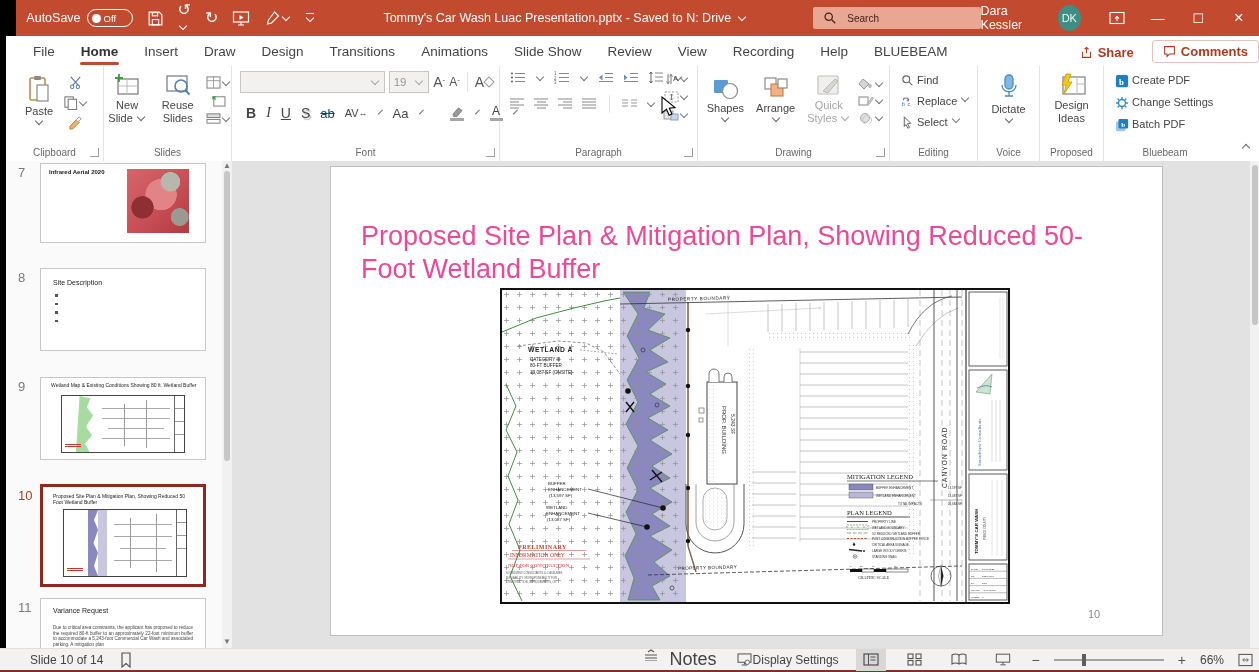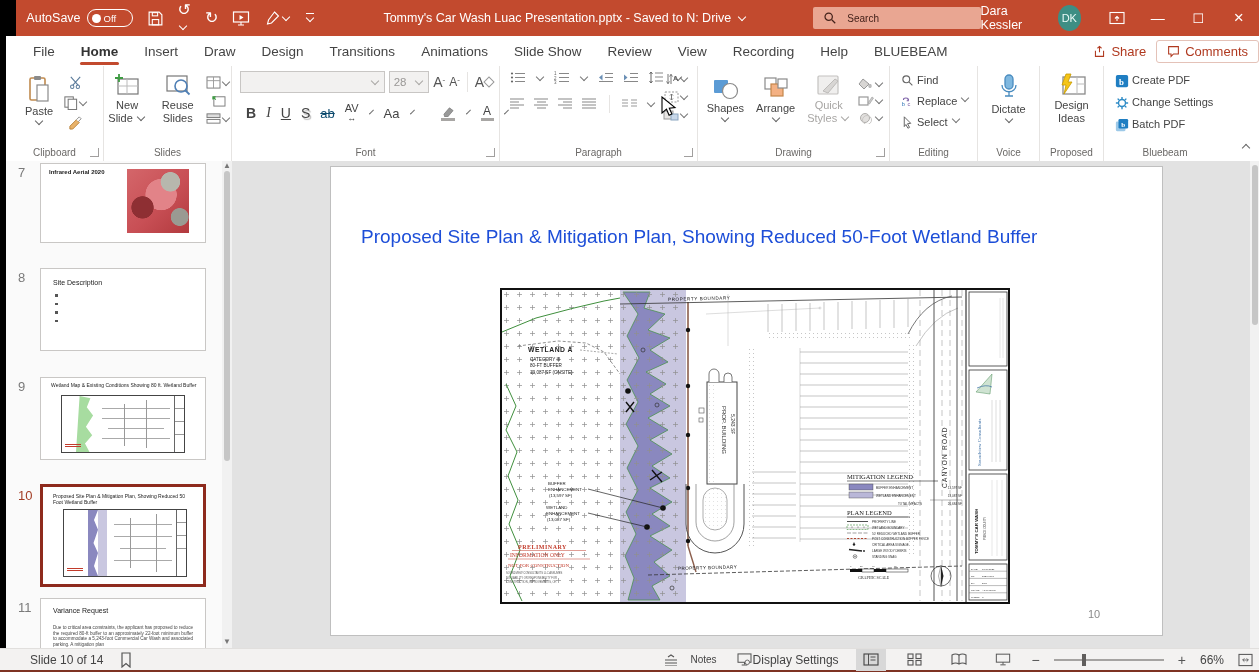--- a/index.html
+++ b/index.html
@@ -22,21 +22,21 @@
   .tb-right{margin-left:auto;display:flex;align-items:center;}
   .uname{font-size:12.5px;margin-right:12px;}
   .avatar{width:26px;height:26px;border-radius:50%;background:#3E8E84;color:#eafaf7;font-size:11px;display:flex;align-items:center;justify-content:center;margin-right:16px;}
   .winbtn{width:45px;height:36px;display:flex;align-items:center;justify-content:center;font-size:14px;}
 
   
   .tabrow{position:absolute;left:6px;top:36px;width:1253px;height:30px;background:#fff;display:flex;align-items:center;border-bottom:1px solid #E6E4E2;}
   .tab{font-size:13.5px;color:#444;padding:0 13px;height:30px;display:flex;align-items:center;position:relative;}
   .tab.active{color:#333;font-weight:bold;}
   .tab.active:after{content:"";position:absolute;left:12px;right:12px;bottom:1px;height:3px;background:#C24A2E;border-radius:2px;}
-  .tr-right{margin-left:auto;display:flex;align-items:center;margin-right:14px;}
+  .tr-right{margin-left:auto;display:flex;align-items:flex-end;gap:8px;margin-right:14px;font-weight:bold;}
   .redbtn{color:#B0391F;font-size:13px;display:flex;align-items:center;gap:5px;padding:3px 10px;border-radius:3px;}
   .redbtn.boxed{border:1px solid #E4C2B8;}
 
   
   .ribbon{position:absolute;left:6px;top:66px;width:1253px;height:95px;background:#fff;display:flex;border-bottom:1px solid #D5D3D1;}
   .group{position:relative;height:95px;border-right:1px solid #E6E4E2;box-sizing:border-box;padding-top:5px;}
   .glabel{position:absolute;bottom:3px;left:0;right:0;text-align:center;font-size:10px;color:#6a6866;}
   .launch{position:absolute;bottom:4px;right:4px;width:8px;height:8px;border-left:1px solid #8a8886;border-bottom:1px solid #8a8886;transform:rotate(-90deg);opacity:.8;}
   .bigbtn{display:flex;flex-direction:column;align-items:center;font-size:11px;color:#444;text-align:center;line-height:13px;padding:2px 4px;}
   .smallbtn{display:flex;align-items:flex-start;gap:3px;font-size:11px;color:#444;padding:1px 3px;}
@@ -54,21 +54,21 @@
   .thumbwrap.sel{border:3px solid #8E2A1D;}
   .tnum{position:absolute;left:12px;font-size:13px;color:#7a7a7a;}
   .tnum.sel{color:#A33E26;}
   .pscroll{position:absolute;left:222px;top:161px;width:10px;height:487px;background:#F1F1F1;}
   .pscroll .pthumb{position:absolute;left:2px;top:4px;width:6px;height:290px;background:#C6C6C6;border-radius:3px;}
   .pscroll .arr{position:absolute;left:0;width:10px;text-align:center;font-size:8px;color:#777;}
   .main{position:absolute;left:232px;top:161px;width:1018px;height:487px;background:#E2E2E2;}
   .mscroll{position:absolute;left:1250px;top:161px;width:9px;height:487px;background:#F1F1F1;}
   .mscroll .mthumb{position:absolute;left:1.5px;top:4px;width:6px;height:160px;background:#C6C6C6;border-radius:3px;}
   .slide{position:absolute;left:98px;top:5px;width:833px;height:470px;background:#fff;border:1px solid #BFBFBF;box-sizing:border-box;}
-  .slidetitle{position:absolute;left:30px;top:53px;width:726px;font-size:19px;line-height:33px;color:#1d4ed8;}
+  .slidetitle{position:absolute;left:30px;top:53px;width:726px;font-size:27px;line-height:33px;color:#ec4899;}
   .pagenum{position:absolute;left:757px;top:441px;font-size:11px;color:#8a8a8a;}
   .planwrap{position:absolute;left:169px;top:121px;}
 
   
   .t-title{position:absolute;left:8px;top:5px;font-weight:bold;color:#222;}
   .t7img{position:absolute;right:16px;top:5px;width:62px;height:64px;background:
     radial-gradient(circle at 70% 20%,#b7b7ad 0 14%,transparent 15%),
     radial-gradient(circle at 85% 75%,#9a9a92 0 12%,transparent 13%),
     radial-gradient(circle at 25% 60%,#8e2f33 0 18%,transparent 19%),
     radial-gradient(circle at 55% 40%,#E28388 0 30%,transparent 31%),
@@ -278,21 +278,21 @@
       </div>
       <div class="glabel">Slides</div>
     </div>
 
     <div class="group" style="width:268px;padding-left:8px;padding-right:6px">
       <div class="irow" style="gap:4px">
         <div class="combo" style="width:168px;justify-content:flex-end">
             <span class="chev" style="color:#a9a7a5"></span>
           </div>
         <div class="combo" style="width:38px;justify-content:space-between">
-            <span>28</span>
+            <span>19</span>
             <span class="chev" style="color:#a9a7a5"></span>
           </div>
         <span class="gi" style="font-size:14px;color:#555">
             <span>A</span>
             <sup style="font-size:8px">ˆ</sup>
           </span>
         <span class="gi" style="font-size:12px;color:#555">
             <span>A</span>
             <sub style="font-size:8px">ˇ</sub>
           </span>
@@ -311,21 +311,21 @@
           </span>
         <span class="gi" style="text-decoration:underline;font-size:14px;color:#444">
             <span>U</span>
           </span>
         <span class="gi" style="font-size:14px;color:#444;text-shadow:1.5px 1.5px 1px #bbb">
             <span>S</span>
           </span>
         <span class="gi" style="text-decoration:line-through;font-size:13px;color:#0c4a6e">
             <span>ab</span>
           </span>
-        <span class="gi" style="flex-direction:column;font-size:11px;line-height:10px;color:#444">
+        <span class="gi" style="flex-direction:row;font-size:11px;line-height:10px;color:#444">
             <span>AV</span>
             <span style="font-size:9px">↔</span>
           </span>
           <span class="chev" style="color:#777"></span>
         <span class="gi" style="font-size:13px;color:#444">
             <span>Aa</span>
           </span>
           <span class="chev" style="color:#777"></span>
         <span class="vsep" style="height:20px"></span>
         <span class="gi" style="flex-direction:column">
@@ -894,21 +894,21 @@
   <footer class="statusbar">
     <div class="sb-left">
       <span>Slide 10 of 14</span>
       <span class="gi">
           <svg class="i" width="14" height="16" viewBox="0 0 14 16">
             <path d="M3 1h8v14l-4-3.5L3 15z" fill="none" stroke="#555" stroke-width="1.2"></path>
           </svg>
         </span>
     </div>
     <div class="sb-right">
-      <span class="smallbtn" style="font-size:10px;gap:12px">
+      <span class="smallbtn" style="font-size:18px;gap:12px">
           <svg class="i" width="14" height="12" viewBox="0 0 14 12">
             <path d="M4 3l3-2 3 2M1 6h12M1 9h12M1 12h12" fill="none" stroke="#555" stroke-width="1.1"></path>
           </svg>
           <span>Notes</span>
         </span>
       <span class="smallbtn" style="font-size:12px;gap:1px">
           <svg class="i" width="15" height="13" viewBox="0 0 16 14">
             <rect x="1" y="1" width="14" height="9" fill="none" stroke="#555" stroke-width="1.1"></rect>
             <path d="M8 10v2M5 13h6" stroke="#555" stroke-width="1.1"></path>
             <circle cx="11" cy="10" r="2.4" fill="#F3F2F1" stroke="#555" stroke-width="0.9"></circle>

